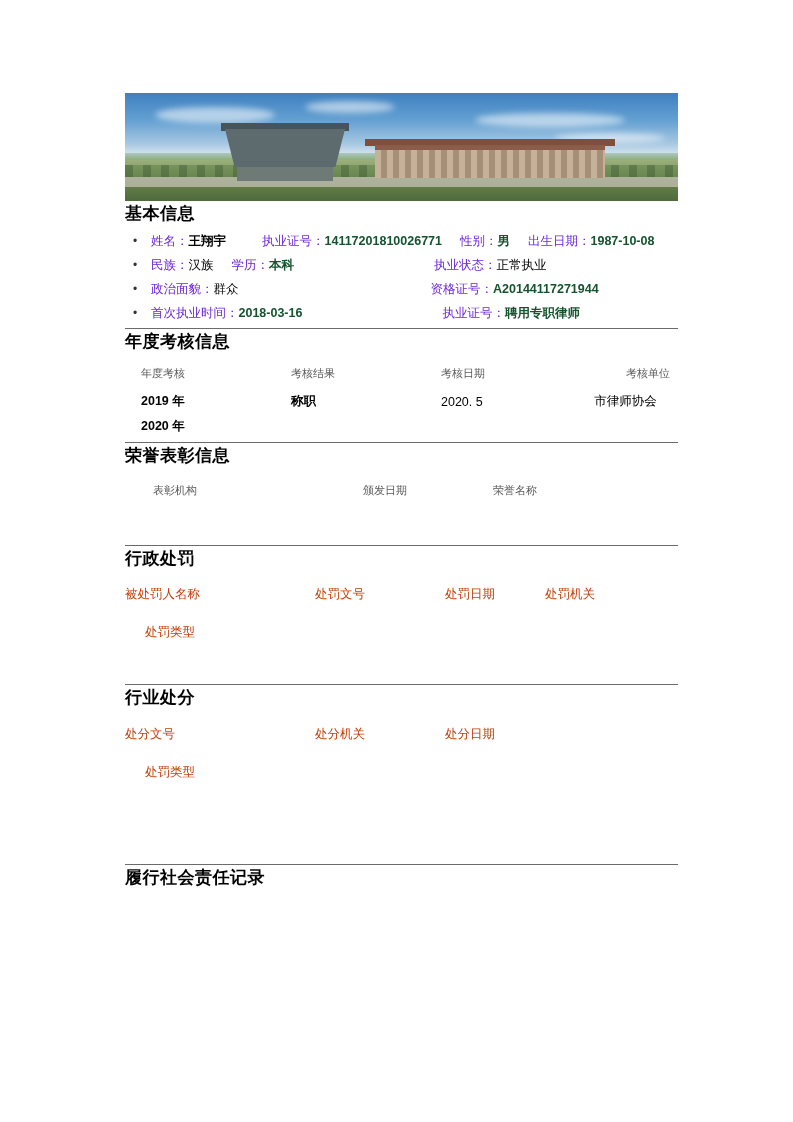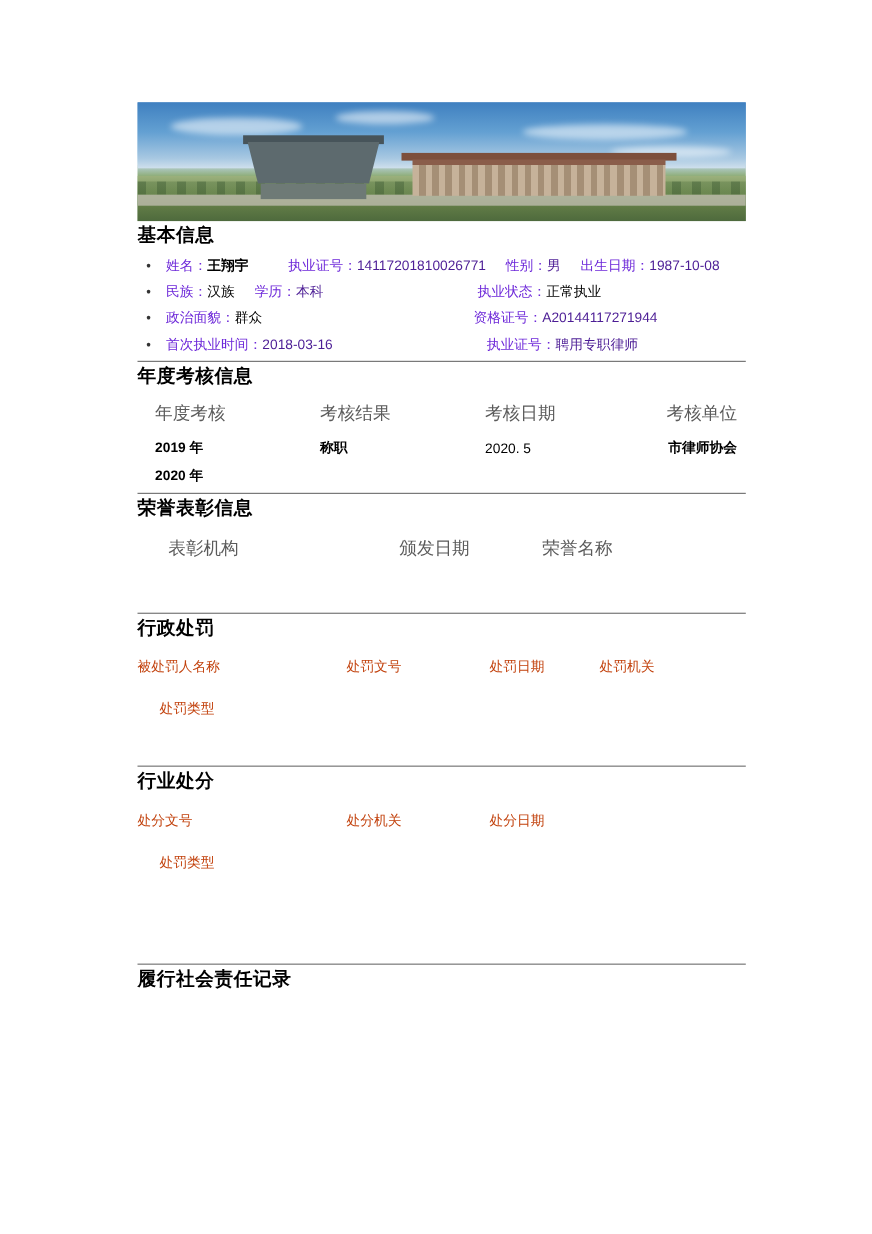--- a/index.html
+++ b/index.html
@@ -134,21 +134,21 @@
   ul.basic li:before {
     content: "\2022";
     position: absolute;
     left: 8px;
     top: 0;
     color: #333;
     font-size: 12px;
   }
   .lbl { color: #6d28d9; }
   .val { color: #000; }
-  .link { color: #4c1d95; }
+  .link { color: #14532d; font-weight: bold; }
   .gap-sm { display: inline-block; width: 18px; }
   .gap-md { display: inline-block; width: 36px; }
   .gap-lg { display: inline-block; width: 52px; }
 
   hr.rule {
     border: none;
     border-top: 1px solid #6b6b6b;
     margin: 3px 0 0 0;
     height: 0;
   }
@@ -157,36 +157,36 @@
   table.grid {
     width: 100%;
     border-collapse: collapse;
     font-size: 12.5px;
   }
   table.grid th {
     font-weight: normal;
     color: #5a5a5a;
     text-align: left;
     padding: 8px 0 8px 0;
-    font-size: 16px;
+    font-size: 11px;
     margin-left: 40px;
   }
   table.grid td {
     padding: 4px 0 4px 0;
     font-size: 12.5px;
   }
   .annual-wrap { padding-left: 8px; margin-top: 4px; }
   .annual-wrap th:nth-child(1) { width: 150px; padding-left: 8px; }
   .annual-wrap th:nth-child(2) { width: 150px; }
   .annual-wrap th:nth-child(3) { width: 140px; }
   .annual-wrap th:nth-child(4) { width: auto; text-align: right; padding-right: 8px;}
   .annual-wrap td:nth-child(1) { padding-left: 8px; font-weight: bold; }
   .annual-wrap td:nth-child(2) { font-weight: bold; }
   .annual-wrap td:nth-child(3) { }
-  .annual-wrap td:nth-child(4) { text-align: right; font-weight: bold; padding-right: 8px; }
+  .annual-wrap td:nth-child(4) { text-align: center; font-weight: normal; padding-right: 8px; }
 
   
   .honor-wrap { padding-left: 8px; margin-top: 6px; }
   .honor-wrap th:nth-child(1) { width: 210px; padding-left: 20px; }
   .honor-wrap th:nth-child(2) { width: 130px; }
   .honor-wrap th:nth-child(3) { width: auto; }
   .honor-body-space { height: 36px; }
 
   
   .pen-wrap { margin-top: 10px; }

